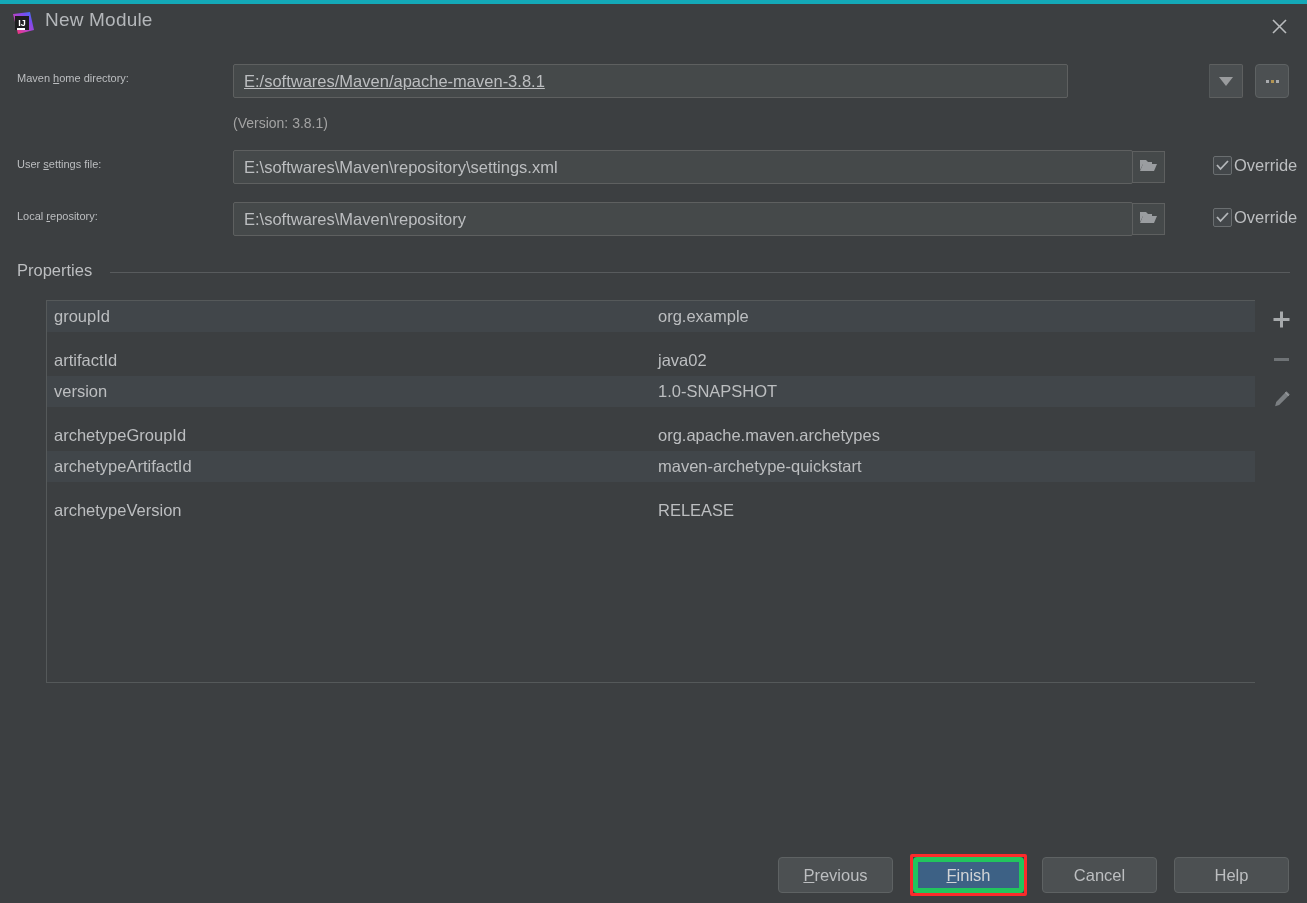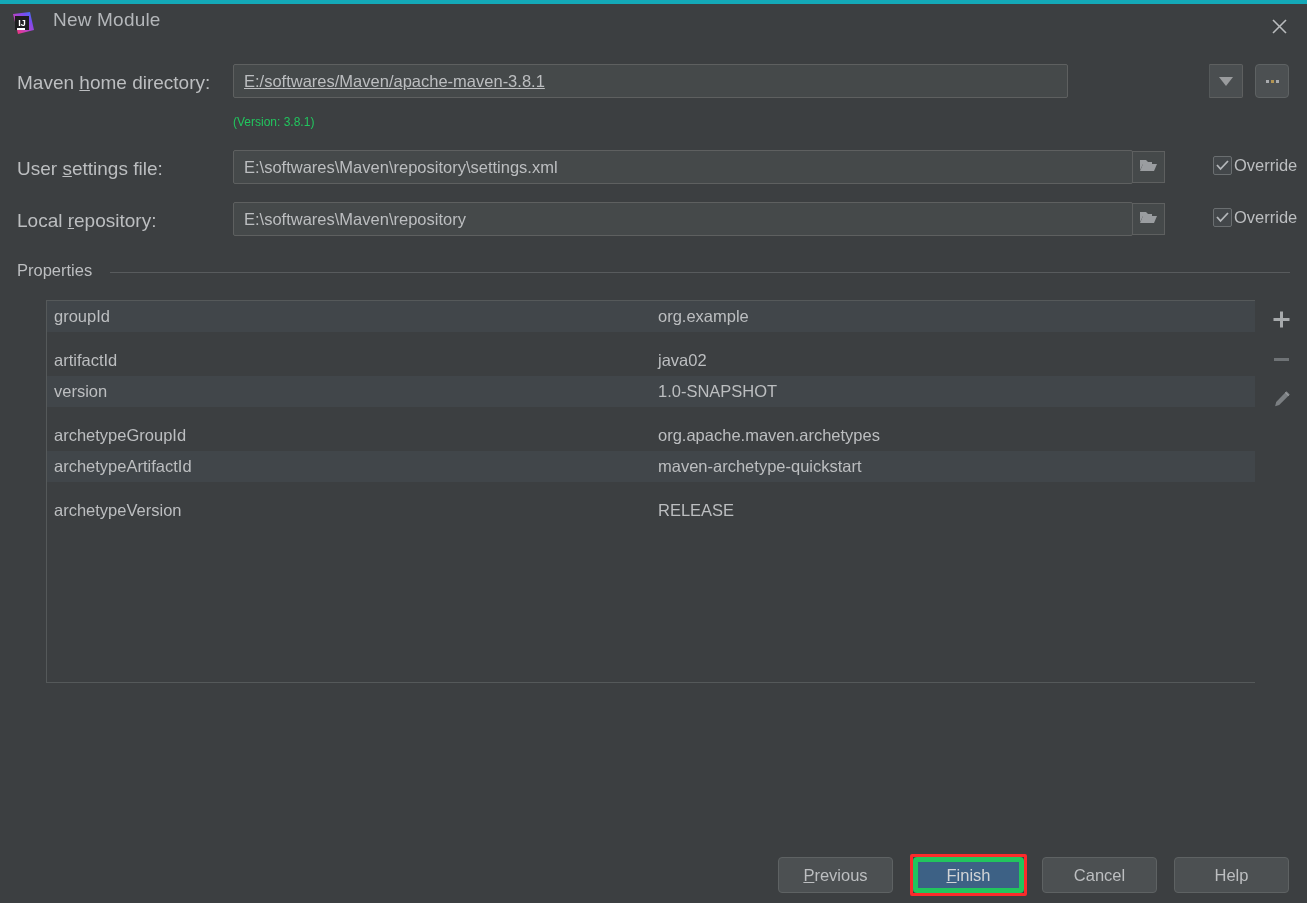--- a/index.html
+++ b/index.html
@@ -43,37 +43,36 @@
     position: absolute;
     left: 10px; top: 6px;
     width: 26px; height: 26px;
   }
   .title-text {
     position: absolute;
     left: 45px; top: 5px;
     font-size: 19px;
     color: #b4b7ba;
     letter-spacing: 0.2px;
-    margin-left: 8px;
   }
   .close-btn {
     position: absolute;
     right: 8px; top: 6px;
     width: 40px; height: 32px;
     display: flex;
     align-items: center;
     justify-content: center;
     cursor: pointer;
   }
   .close-btn svg { display: block; }
 
   
   .form-label {
     position: absolute;
-    font-size: 19px;
+    font-size: 11px;
     color: #bcbec0;
     white-space: nowrap;
   }
   .form-label u { text-decoration: underline; }
 
   .text-field {
     position: absolute;
     background: #45494a;
     border: 1px solid #5e6060;
     border-radius: 2px;
@@ -125,22 +124,22 @@
     background: #45494a;
     border: 1px solid #5e6060;
     display: flex;
     align-items: center;
     justify-content: center;
     cursor: pointer;
   }
 
   .version-note {
     position: absolute;
-    font-size: 12px;
-    color: #22c55e;
+    font-size: 14px;
+    color: #a3a3a3;
   }
 
   
   .chk-row {
     position: absolute;
     display: flex;
     align-items: center;
     gap: 2px;
     cursor: pointer;
     padding-left: 25px;

